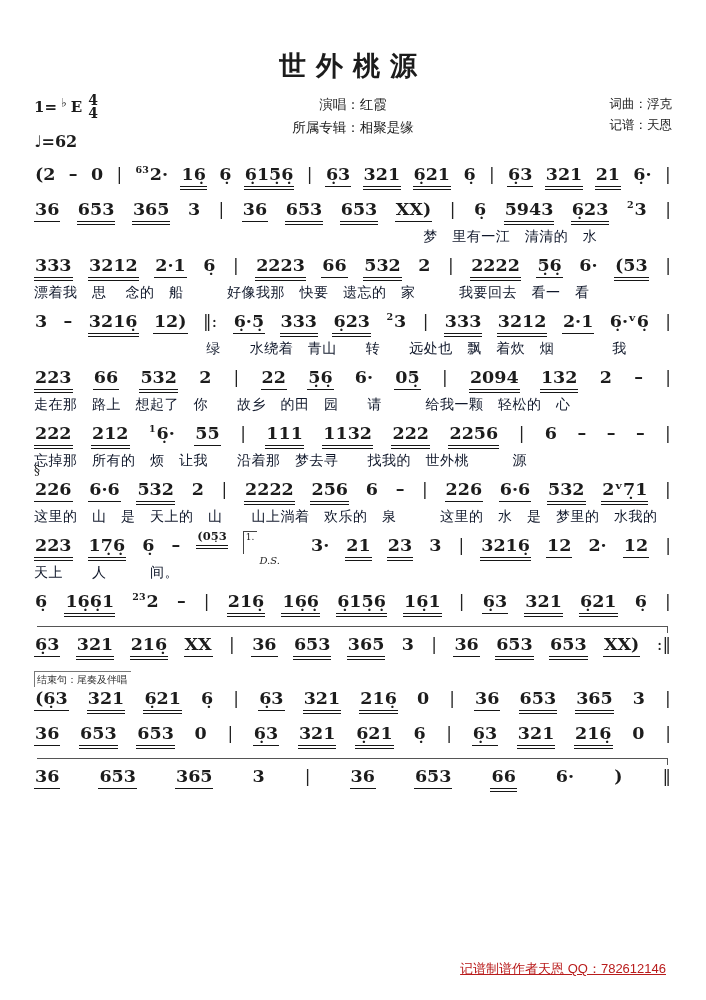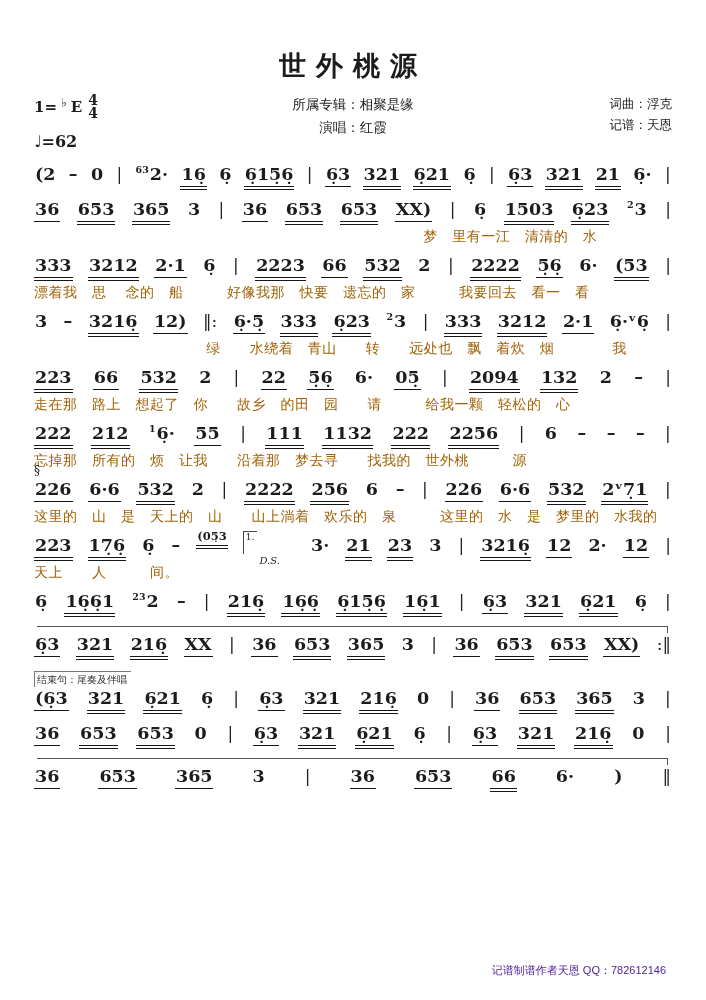--- a/index.html
+++ b/index.html
@@ -68,29 +68,29 @@
     align-self:flex-start;
     padding:0 3px 12px 2px;margin-top:-4px;
   }
   .ds{font-size:10px;font-style:italic;font-weight:400;transform:translate(-14px,13px);}
   .segno{position:absolute;left:0;top:-15px;font-size:12px;font-weight:400;}
   .lyrics{
     font-size:14px;
     letter-spacing:0.5px;
     white-space:pre;
     margin-top:3px;
-    color:#a16207;
+    color:#0f172a;
     overflow:hidden;
   }
   .score .sys:nth-of-type(2) .lyrics{padding-left:61%;}
   .score .sys:nth-of-type(4) .lyrics{padding-left:27%;}
   
   .footer{
     position:absolute;right:40px;bottom:32px;
-    font-size:11px;color:#4c1d95;
+    font-size:13px;color:#b91c1c;text-decoration:underline;
   }
 </style>
 </head>
 <body>
 
 <div class="page">
 
   <div class="title">世外桃源</div>
 
   <div class="meta">
@@ -100,22 +100,22 @@
           <span class="flat">♭</span>
           <span>E</span>
         <span class="timesig">
           <span>4</span>
           <span>4</span>
         </span>
       </div>
       <div class="tempo">♩=62</div>
     </div>
     <div class="meta-center">
+      <div>演唱：红霞</div>
       <div>所属专辑：相聚是缘</div>
-      <div>演唱：红霞</div>
     </div>
     <div class="meta-right">
       <div>词曲：浮克</div>
       <div>记谱：天恩</div>
     </div>
   </div>
 
   <div class="score">
       <div class="sys">
         <div class="notes">
@@ -146,21 +146,21 @@
           <span class="note u2">653</span>
           <span class="note u2">365</span>
           <span class="note">3</span>
           <span class="note bar">|</span>
           <span class="note u1">36</span>
           <span class="note u2">653</span>
           <span class="note u2">653</span>
           <span class="note u1">XX)</span>
           <span class="note bar">|</span>
           <span class="note">6̣</span>
-          <span class="note u2">1503</span>
+          <span class="note u2">5943</span>
           <span class="note u2">6̣23</span>
           <span class="note"><sup class="grace">2</sup>3</span>
           <span class="note bar">|</span>
         </div>
         <div class="lyrics">梦　里有一江　清清的　水</div>
       </div>
       <div class="sys">
         <div class="notes">
           <span class="note u2">333</span>
           <span class="note u2">3212</span>

